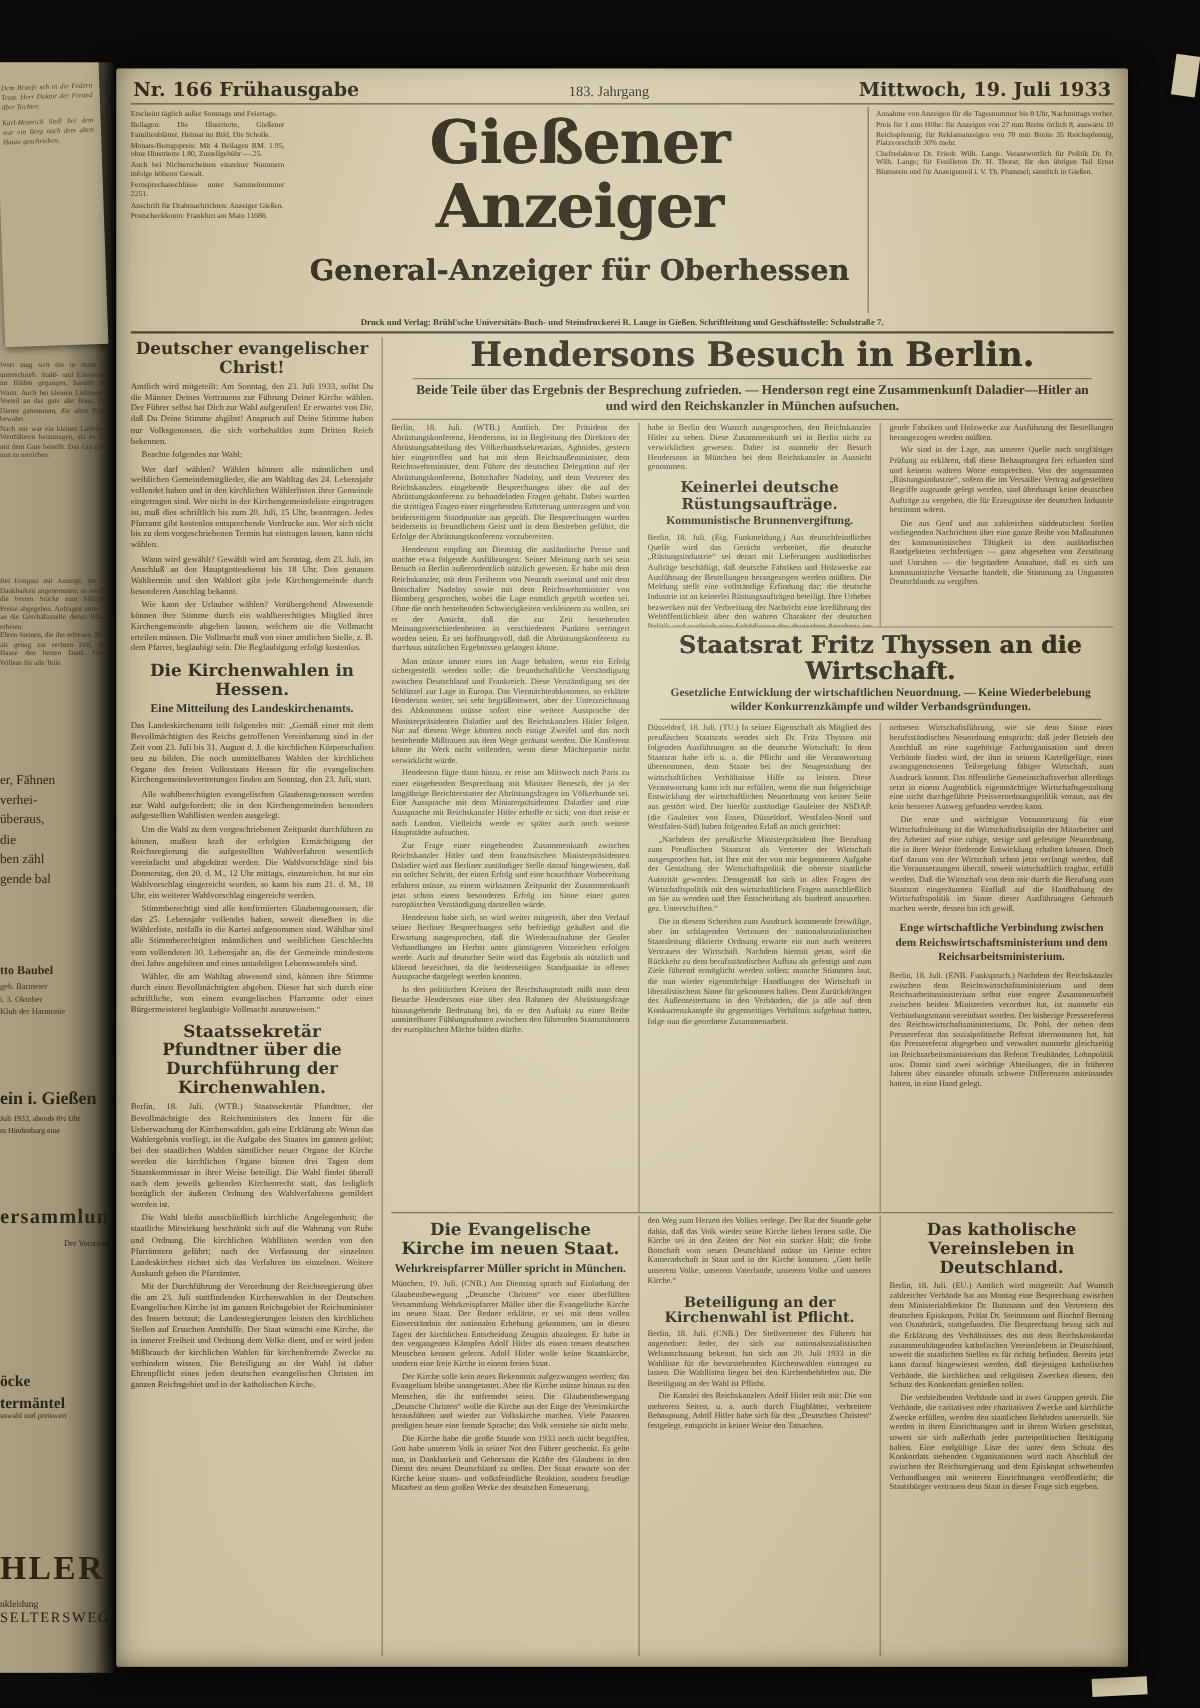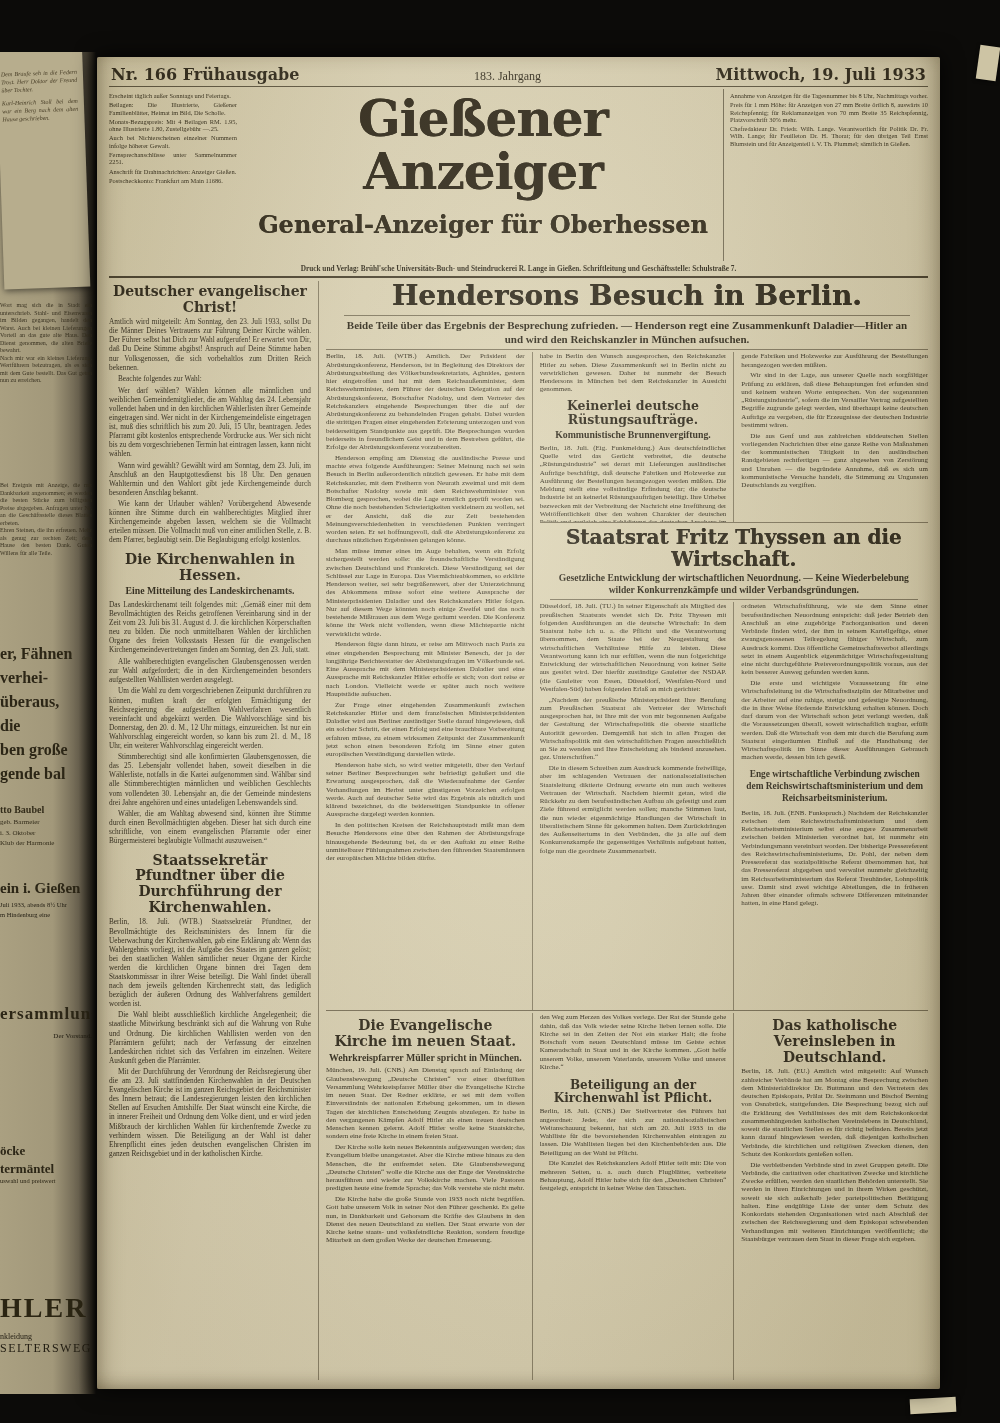--- a/index.html
+++ b/index.html
@@ -17,21 +17,21 @@
   }
   .frag{position:absolute;left:0;width:92px;overflow:hidden;color:#26downe;}
   .frag p{margin:0;}
   .tiny-lines p{font-size:6px;line-height:1.25;color:#3a3322;text-align:justify;}
   .scrap{
     position:absolute;left:0;top:-14px;width:86px;height:250px;
     background:#b7ad8d;transform:rotate(-2deg);padding:26px 6px 4px 4px;box-sizing:border-box;
     box-shadow:0 2px 6px rgba(0,0,0,.5);
   }
   .scrap p{font-size:6px;line-height:1.3;color:#473d26;font-style:italic;}
-  .frag-bold p{font-size:16px;font-weight:bold;line-height:1.5;color:#2c2616;}
+  .frag-bold p{font-size:11px;font-weight:normal;line-height:1.5;color:#2c2616;}
   .frag-ad p{font-size:7px;line-height:1.5;color:#332c1a;}
   .frag-ad p:first-child{font-size:10px;font-weight:bold;}
   .frag-big p:first-child{font-size:15px;font-weight:bold;color:#2c2616;}
   .frag-big p{font-size:6.5px;line-height:1.6;}
   .frag-vers p:first-child{font-size:17px;font-weight:bold;letter-spacing:1px;color:#2c2616;}
   .frag-vers p{font-size:7px;line-height:1.9;text-align:right;}
   .frag-maentel p{font-size:13px;font-weight:bold;line-height:1.35;color:#2c2616;}
   .frag-maentel p:last-child{font-size:6.5px;font-weight:normal;}
   .frag-hler{font-size:28px;font-weight:bold;letter-spacing:2px;color:#2b2513;}
   .frag-selter p:first-child{font-size:8px;}
@@ -129,30 +129,30 @@
     </div>
   <div class="frag tiny-lines" style="top:430px;height:160px;padding-right:8px;">
       <p>Bei Ereignis mit Anzeige, die mit Dankbarkeit angenommen; es werden die besten Stücke zum billigsten Preise abgegeben. Anfragen unter Nr. an die Geschäftsstelle dieses Blattes erbeten.</p>
       <p>Ehren Steinen, die ihn erfreuen. Mehr als genug zur rechten Zeit; dem Hause den besten Dank. Guten Willens für alle Teile.</p>
     </div>
   <div class="frag frag-bold" style="top:590px;height:145px;">
       <p>er, Fähnen</p>
       <p>verhei-</p>
       <p>überaus,</p>
       <p>die</p>
-      <p>ben große</p>
+      <p>ben zähl</p>
       <p>gende bal</p>
     </div>
   <div class="frag frag-ad" style="top:738px;height:110px;margin-top:12px;">
       <p>tto Baubel</p>
       <p>geb. Barmeier</p>
       <p>i. 3. Oktober</p>
       <p>Klub der Harmonie</p>
     </div>
-  <div class="frag frag-big" style="top:824px;height:90px;">
+  <div class="frag frag-big" style="top:852px;height:90px;">
       <p>ein i. Gießen</p>
       <p>Juli 1933, abends 8½ Uhr</p>
       <p>m Hindenburg eine</p>
     </div>
   <div class="frag frag-vers" style="top:946px;height:105px;">
       <p>ersammlung</p>
       <p>Der Vorstand.</p>
     </div>
   <div class="frag frag-maentel" style="top:1090px;height:115px;">
       <p>öcke</p>

